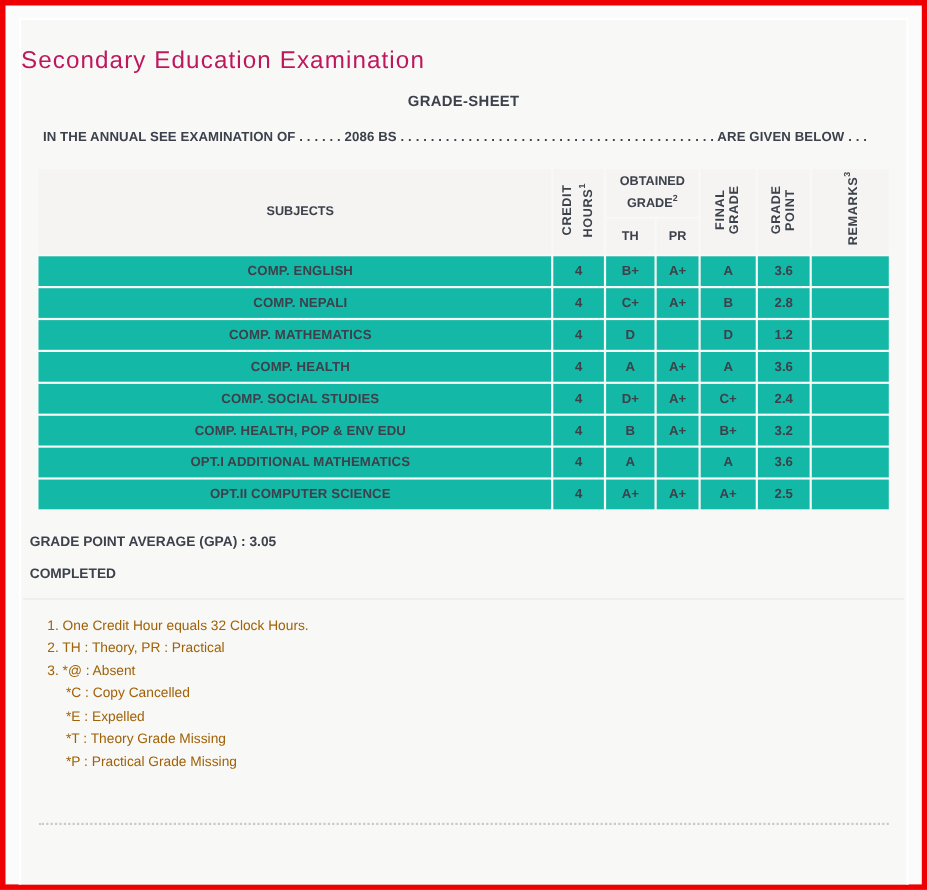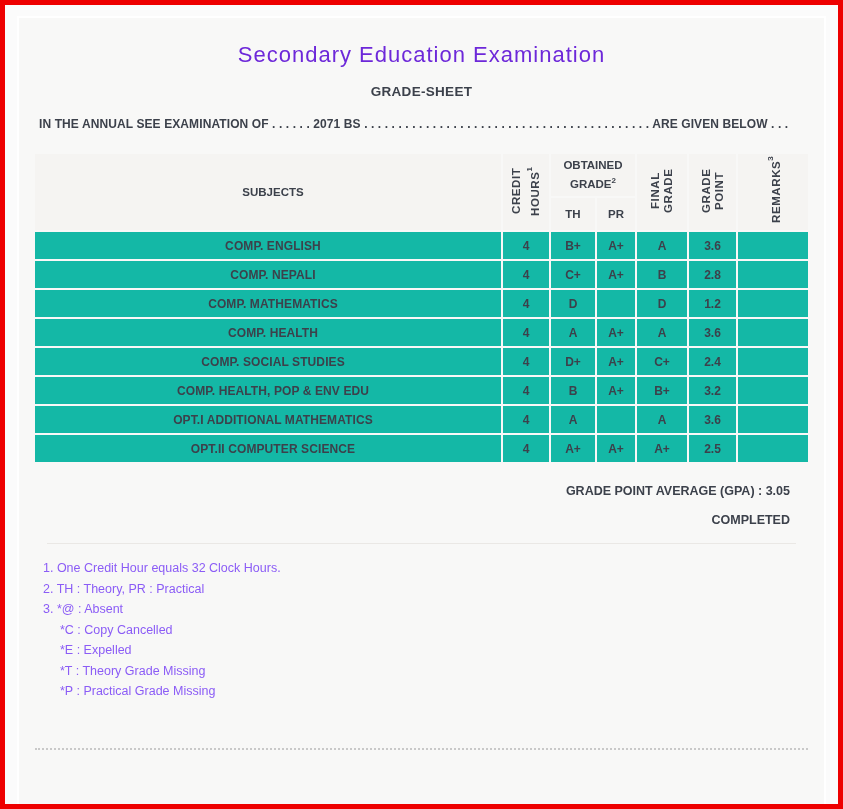--- a/index.html
+++ b/index.html
@@ -12,22 +12,22 @@
     color: #3c414b;
   }
   .panel {
     margin: 11px 12px;
     border: 2px solid #ffffff;
     background: #f8f8f7;
     min-height: 900px;
     padding-top: 24px;
   }
   .title {
-    text-align: center;
-    color: #6d28d9;
+    text-align: left;
+    color: #be185d;
     font-size: 22px;
     font-weight: 400;
     letter-spacing: 1px;
     line-height: 26px;
   }
   .subtitle {
     text-align: center;
     font-size: 13.5px;
     font-weight: 700;
     margin-top: 16px;
@@ -81,45 +81,45 @@
   table.grades td {
     background: #14b8a6;
     font-size: 12px;
     font-weight: 700;
     text-align: center;
     height: 27px;
     vertical-align: middle;
   }
   td.subject-cell { text-align: left; padding-left: 10px; letter-spacing: 0.1px; }
   .gpa-section {
-    margin: 0 28px;
+    margin: 0 2px;
     padding: 20px 6px 16px 6px;
     border-bottom: 1px solid #eae8e5;
-    text-align: right;
+    text-align: left;
   }
   .gpa-line { font-size: 12.5px; font-weight: 700; }
   .status-line { font-size: 12.5px; font-weight: 700; margin-top: 15px; }
   .footnotes { margin: 14px 24px 0 24px; }
-  .fn { font-size: 12.5px; line-height: 20.5px; color: #8b5cf6; }
+  .fn { font-size: 12.5px; line-height: 20.5px; color: #a16207; }
   .fn.indent { padding-left: 17px; }
   .note-divider {
     margin: 46px 16px 0 16px;
     border-top: 2px dotted #c9c9c9;
   }
 </style>
 </head>
 <body>
 
 <div class="panel">
 
   <div class="title">Secondary Education Examination</div>
   <div class="subtitle">GRADE-SHEET</div>
 
   <div class="info-lines">
-    <div class="info-line">IN THE ANNUAL SEE EXAMINATION OF . . . . . . 2071 BS . . . . . . . . . . . . . . . . . . . . . . . . . . . . . . . . . . . . . . . . . . ARE GIVEN BELOW . . .</div>
+    <div class="info-line">IN THE ANNUAL SEE EXAMINATION OF . . . . . . 2086 BS . . . . . . . . . . . . . . . . . . . . . . . . . . . . . . . . . . . . . . . . . . ARE GIVEN BELOW . . .</div>
   </div>
 
   <table class="grades">
     <colgroup>
       <col class="c-subjects">
         <col class="c-credit">
         <col class="c-th">
         <col class="c-pr">
       <col class="c-final">
         <col class="c-point">

